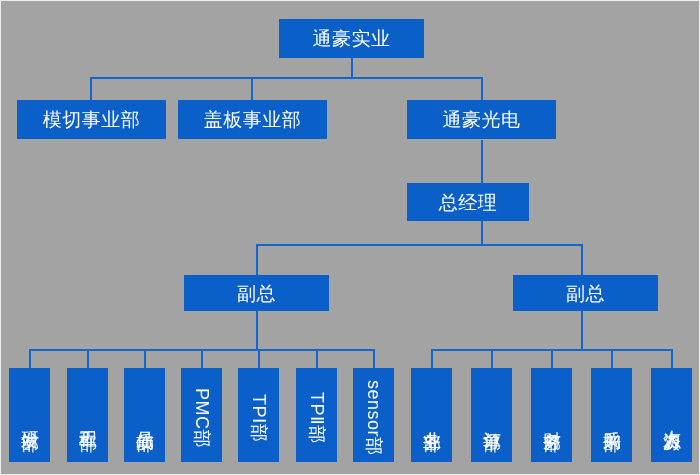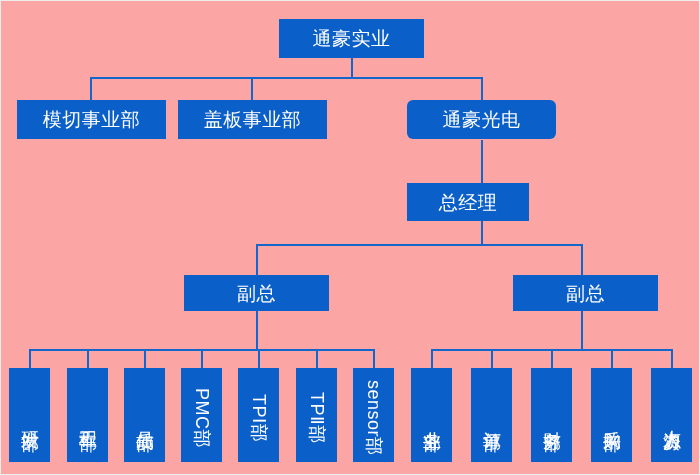--- a/index.html
+++ b/index.html
@@ -7,21 +7,21 @@
     padding: 0;
     background: #ffffff;
   }
   body {
     font-family: "Liberation Sans", "DejaVu Sans", sans-serif;
   }
   #canvas {
     position: relative;
     width: 700px;
     height: 475px;
-    background: #fca5a5;
+    background: #a3a3a3;
     border: 1px solid #ededed;
     box-sizing: border-box;
     overflow: hidden;
   }
   
   .node {
     position: absolute;
     background: #0b5fc8;
     color: #ffffff;
     display: flex;
@@ -92,21 +92,21 @@
   <div class="ln v" style="left:430px; top:348px; height:19px;"></div>
   <div class="ln v" style="left:490px; top:348px; height:19px;"></div>
   <div class="ln v" style="left:550px; top:348px; height:19px;"></div>
   <div class="ln v" style="left:610px; top:348px; height:19px;"></div>
   <div class="ln v" style="left:670px; top:348px; height:19px;"></div>
 
   <div class="node h" style="left:278px; top:18px;  width:145px; height:39px;">通豪实业</div>
 
   <div class="node h" style="left:16px;  top:99px;  width:149px; height:39px;">模切事业部</div>
   <div class="node h" style="left:177px; top:99px;  width:149px; height:39px;">盖板事业部</div>
-  <div class="node h" style="left:406px; top:99px;  width:149px; height:39px;border-radius:6px;">通豪光电</div>
+  <div class="node h" style="left:406px; top:99px;  width:149px; height:39px;">通豪光电</div>
 
   <div class="node h" style="left:406px; top:182px; width:122px; height:38px;">总经理</div>
 
   <div class="node h" style="left:183px; top:274px; width:145px; height:36px;">副总</div>
   <div class="node h" style="left:512px; top:274px; width:145px; height:36px;">副总</div>
 
   <div class="node v" style="left:8px;   top:367px; width:41px; height:94px;">研发部</div>
   <div class="node v" style="left:66px;  top:367px; width:41px; height:94px;">工程部</div>
   <div class="node v" style="left:123px; top:367px; width:41px; height:94px;">品质部</div>
   <div class="node v latin" style="left:180px; top:367px; width:41px; height:94px;">PMC部</div>

